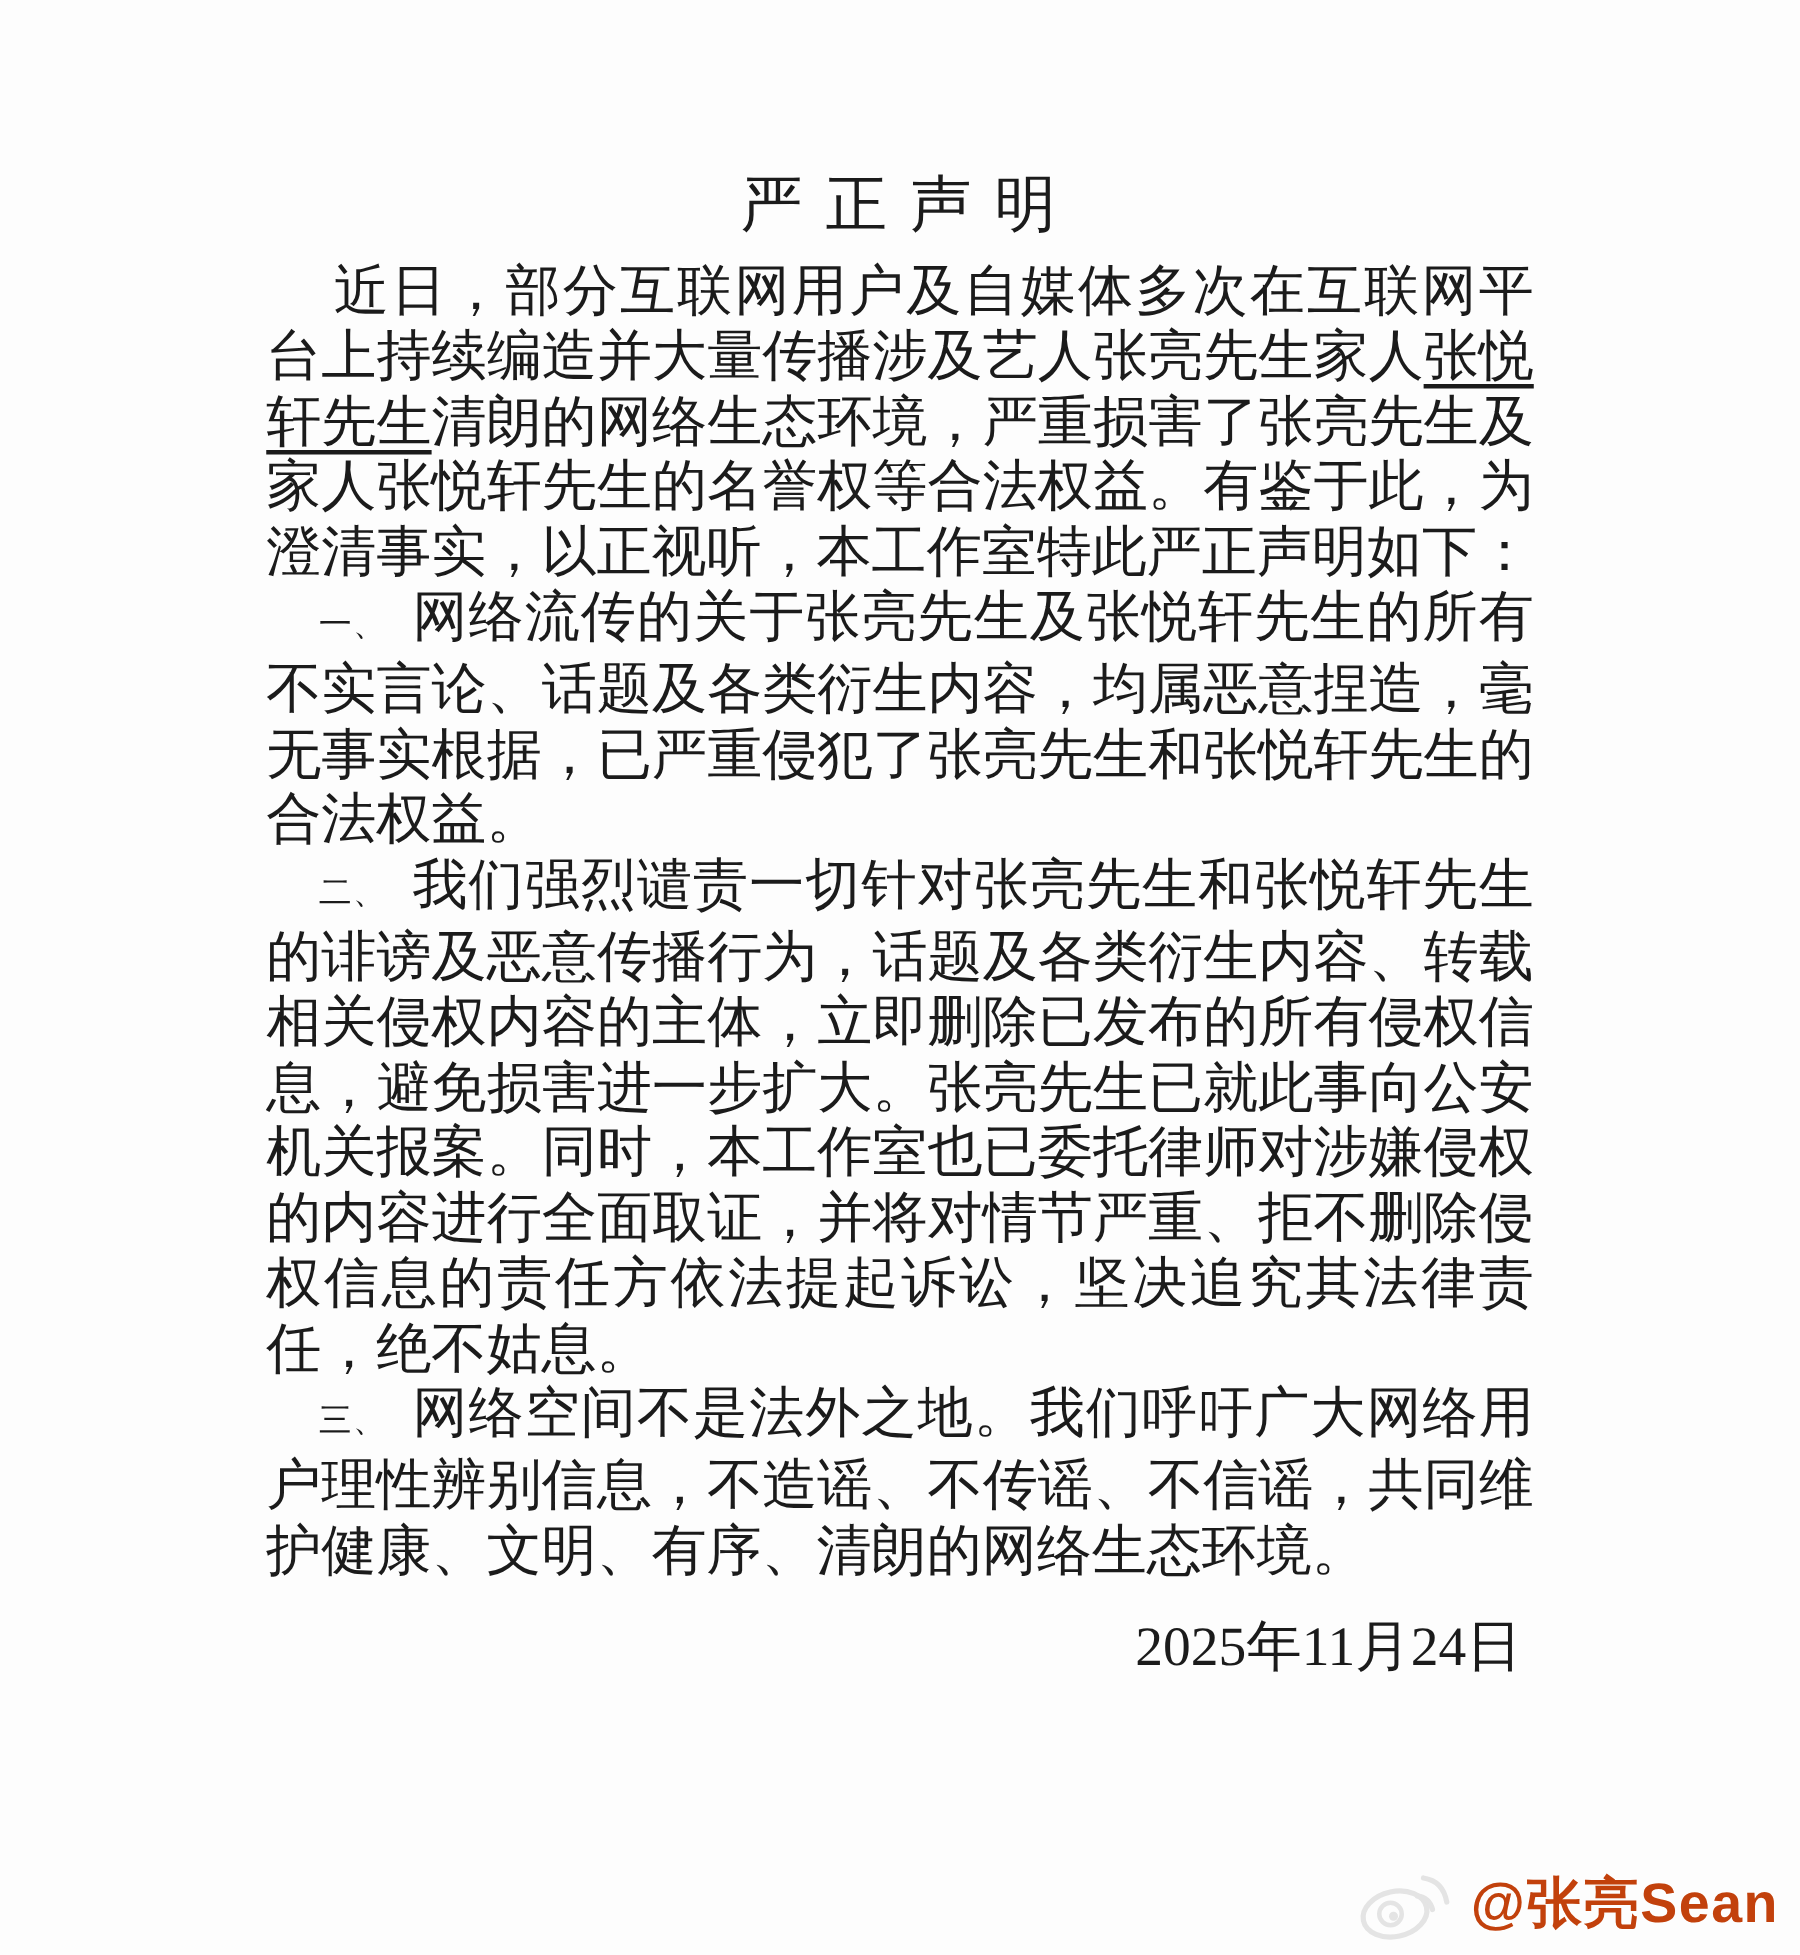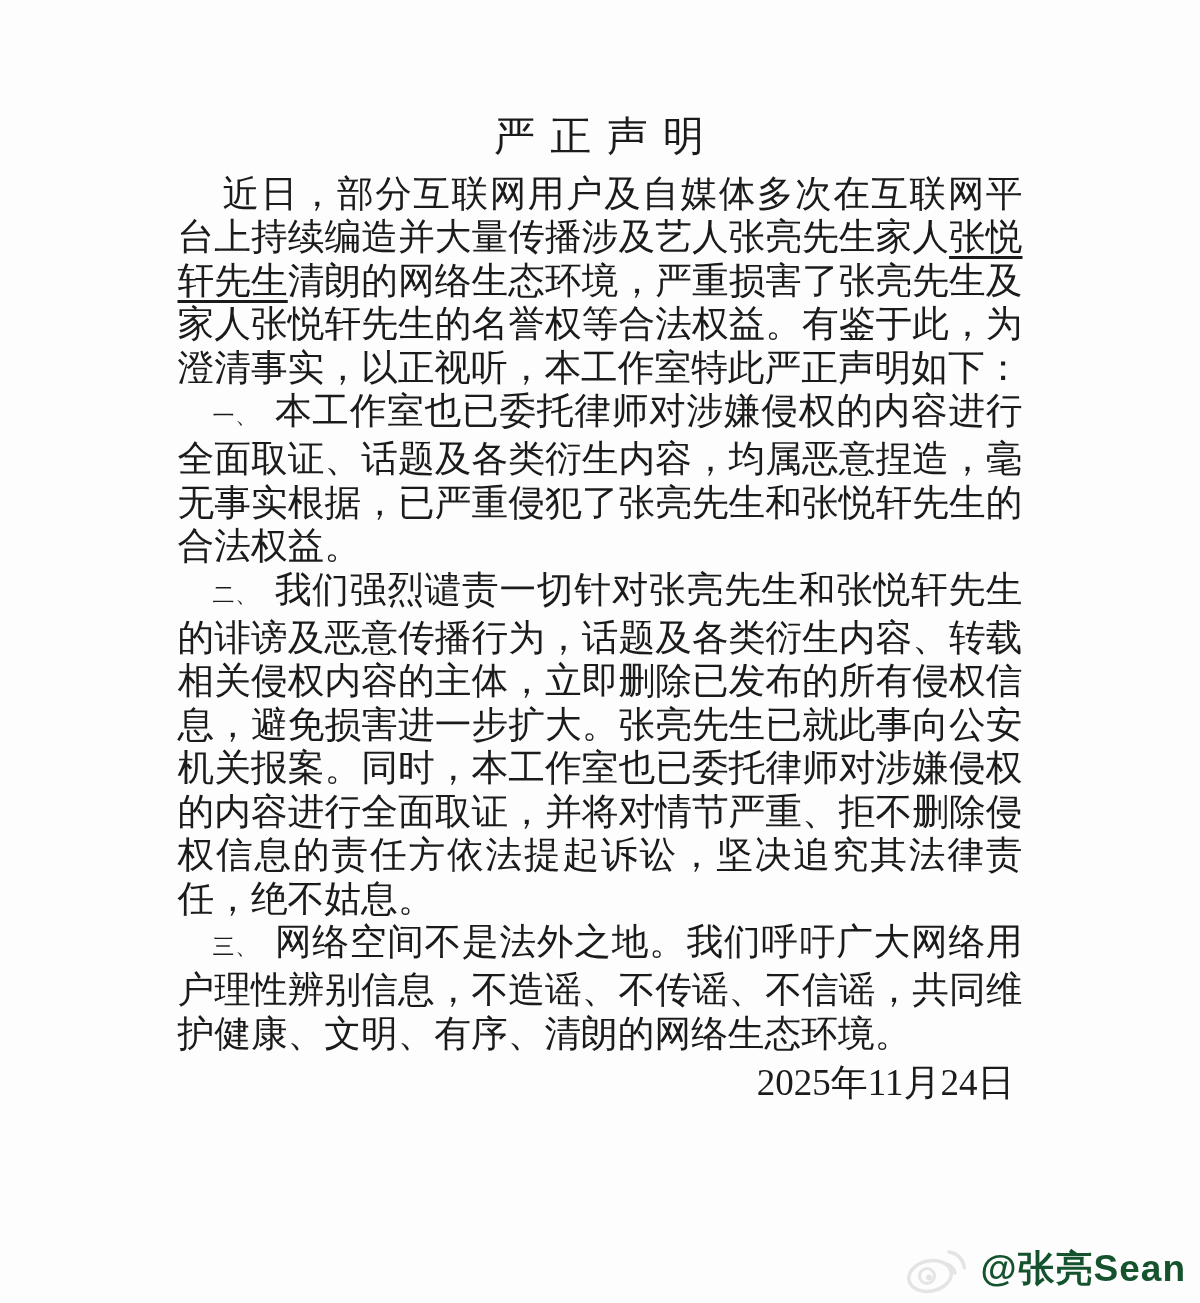--- a/index.html
+++ b/index.html
@@ -58,53 +58,53 @@
     text-decoration-thickness: 2.5px;
   }
   .signature {
     margin-top: 36px;
     font-size: 34px;
     line-height: 38px;
     text-align: right;
     padding-right: 55px;
   }
   .date {
-    margin-top: 8px;
+    margin-top: 24px;
     font-family: "Liberation Serif", serif;
     font-size: 37px;
     line-height: 40px;
     text-align: right;
     padding-right: 8px;
   }
   .watermark {
     position: absolute;
     right: 14px;
     bottom: 8px;
     display: flex;
     align-items: center;
     gap: 10px;
-    color: #14532d;
+    color: #c2410c;
     font-size: 37px;
     font-weight: 700;
     letter-spacing: 1px;
     user-select: none;
   }
   .watermark svg {
     display: block;
   }
 </style>
 </head>
 <body>
 
 <div class="page">
   <div class="doc">
     <div class="title">严 正 声 明</div>
     <div class="body-text">
         <p class="para"><span>近日，部分互联网用户及自媒体多次在互联网平台上持续编造并大量传播涉及艺人张亮先生家人</span><span class="u">张悦轩先生</span><span>清朗的网络生态环境，严重损害了张亮先生及家人张悦轩先生的名誉权等合法权益。有鉴于此，为澄清事实，以正视听，本工作室特此严正声明如下：</span></p>
-        <p class="para numbered"><span class="marker">一、</span><span>本工作室也已委托律师对涉嫌侵权的内容进行全面取证、话题及各类衍生内容，均属恶意捏造，毫无事实根据，已严重侵犯了张亮先生和张悦轩先生的合法权益。</span></p>
+        <p class="para numbered"><span class="marker">一、</span><span>网络流传的关于张亮先生及张悦轩先生的所有不实言论、话题及各类衍生内容，均属恶意捏造，毫无事实根据，已严重侵犯了张亮先生和张悦轩先生的合法权益。</span></p>
         <p class="para numbered"><span class="marker">二、</span><span>我们强烈谴责一切针对张亮先生和张悦轩先生的诽谤及恶意传播行为，话题及各类衍生内容、转载相关侵权内容的主体，立即删除已发布的所有侵权信息，避免损害进一步扩大。张亮先生已就此事向公安机关报案。同时，本工作室也已委托律师对涉嫌侵权的内容进行全面取证，并将对情节严重、拒不删除侵权信息的责任方依法提起诉讼，坚决追究其法律责任，绝不姑息。</span></p>
         <p class="para numbered"><span class="marker">三、</span><span>网络空间不是法外之地。我们呼吁广大网络用户理性辨别信息，不造谣、不传谣、不信谣，共同维护健康、文明、有序、清朗的网络生态环境。</span></p>
       </div>
     <div class="date">2025年11月24日</div>
   </div>
 
   <div class="watermark">
     <span>
       <svg width="66" height="52" viewBox="0 0 66 52" fill="none" xmlns="http://www.w3.org/2000/svg">
         <ellipse cx="26" cy="33" rx="21.5" ry="15" transform="rotate(-12 26 33)" stroke="#e4e4e4" stroke-width="3.5"></ellipse>

